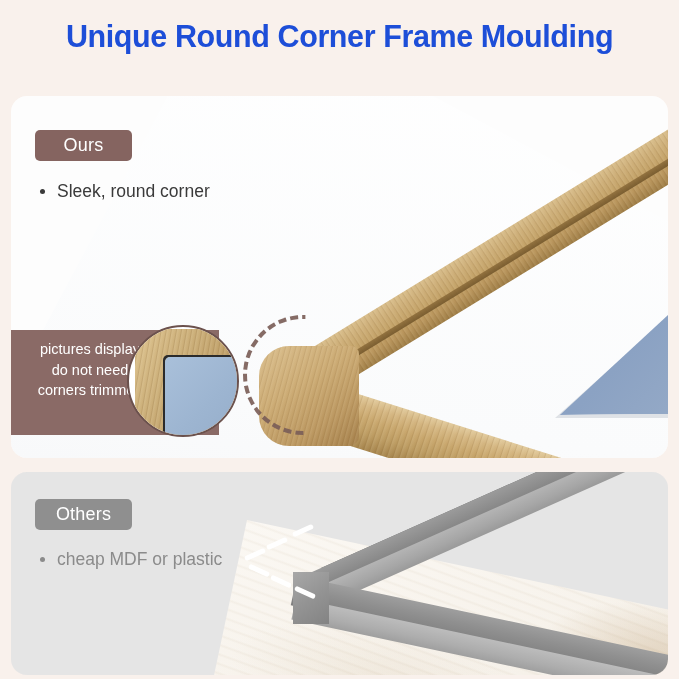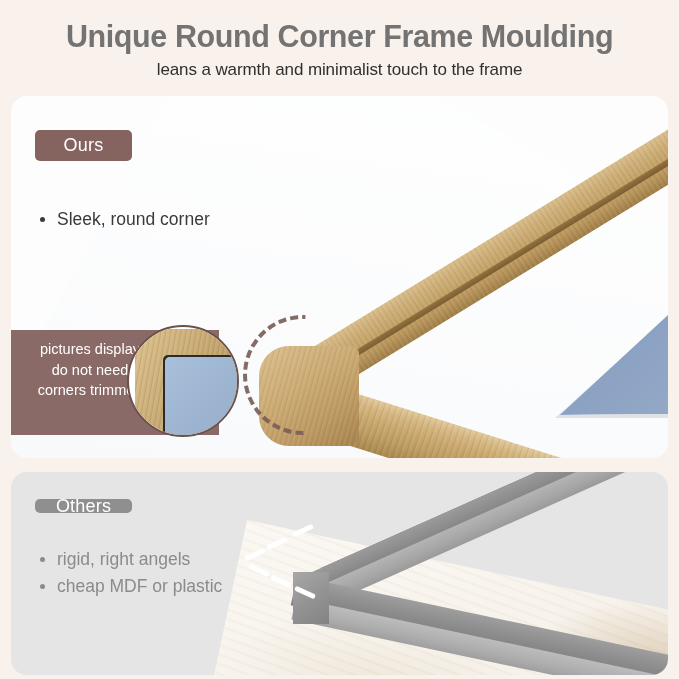--- a/index.html
+++ b/index.html
@@ -9,44 +9,44 @@
     font-family:"Liberation Sans", sans-serif;
     -webkit-font-smoothing:antialiased;
   }
   .page{position:relative;width:679px;height:679px;}
 
   
   .header{position:absolute;left:0;top:0;width:679px;height:92px;text-align:center;}
   .title{
     position:absolute;left:0;right:0;top:19px;
     font-size:30.5px;font-weight:700;letter-spacing:-0.4px;
-    color:#737373;white-space:nowrap;
+    color:#1d4ed8;white-space:nowrap;
   }
   .subtitle{
     position:absolute;left:0;right:0;top:60px;
     font-size:17px;font-weight:400;color:#2f2f2f;letter-spacing:-0.1px;
   }
 
   
   .panel{position:absolute;left:11px;width:657px;border-radius:16px;overflow:hidden;}
   .panel-ours{top:96px;height:362px;background:#ffffff;}
   .panel-others{top:472px;height:203px;background:#e5e5e5;}
 
   
   .badge{
     position:absolute;display:flex;align-items:center;justify-content:center;
     border-radius:5px;color:#ffffff;font-size:18px;font-weight:400;
     letter-spacing:0.2px;box-sizing:border-box;
   }
   .badge-ours{left:24px;top:34px;width:97px;height:31px;background:#856460;}
-  .badge-others{left:24px;top:27px;width:97px;height:14px;background:#8f8f8f;}
+  .badge-others{left:24px;top:27px;width:97px;height:31px;background:#8f8f8f;}
 
   
   .bullets{position:absolute;list-style:none;margin:0;padding:0;}
-  .bullets-ours{left:27px;top:82px;margin-top:28px;}
+  .bullets-ours{left:27px;top:82px;}
   .bullets-others{left:27px;top:74px;}
   .bullets li{
     position:relative;padding-left:19px;font-size:17.5px;line-height:1.52;
     white-space:nowrap;
   }
   .bullets-ours li{color:#3a3a3a;}
   .bullets-others li{color:#8b8b8b;}
   .bullets li::before{
     content:"";position:absolute;left:2px;top:11px;
     width:5px;height:5px;border-radius:50%;background:currentColor;
@@ -226,21 +226,20 @@
   .clip-r{position:absolute;inset:0;border-radius:16px;pointer-events:none;
     box-shadow:0 0 0 11px #f9f1ec;}
 </style>
 </head>
 <body style="background: rgb(249, 241, 236);">
 
 <div class="page">
 
   <div class="header">
     <div class="title">Unique Round Corner Frame Moulding</div>
-    <div class="subtitle">leans a warmth and minimalist touch to the frame</div>
   </div>
 
   <div class="panel panel-ours">
 
     <div class="photo-ours">
       <div class="mat-white"></div>
       <div class="mat-blue-edge"></div>
       <div class="mat-blue"></div>
       <div class="oak-top"></div>
       <div class="oak-top-inner"></div>
@@ -282,21 +281,20 @@
       <div class="gray-bottom"></div>
       <div class="gray-bottom-face"></div>
       <div class="gray-corner"></div>
     </div>
 
     <div class="badge badge-others">
       <span>Others</span>
     </div>
 
     <ul class="bullets bullets-others">
-      <li>rigid, right angels</li>
       <li>cheap MDF or plastic</li>
     </ul>
 
     <div class="clip-r"></div>
   </div>
 
   <div class="bracket">
     <i style="left:34px;top:0px;width:22px;transform:rotate(-24deg);"></i>
     <i style="left:8px;top:13px;width:22px;transform:rotate(-24deg);"></i>
     <i style="left:-14px;top:24px;width:22px;transform:rotate(-24deg);"></i>

